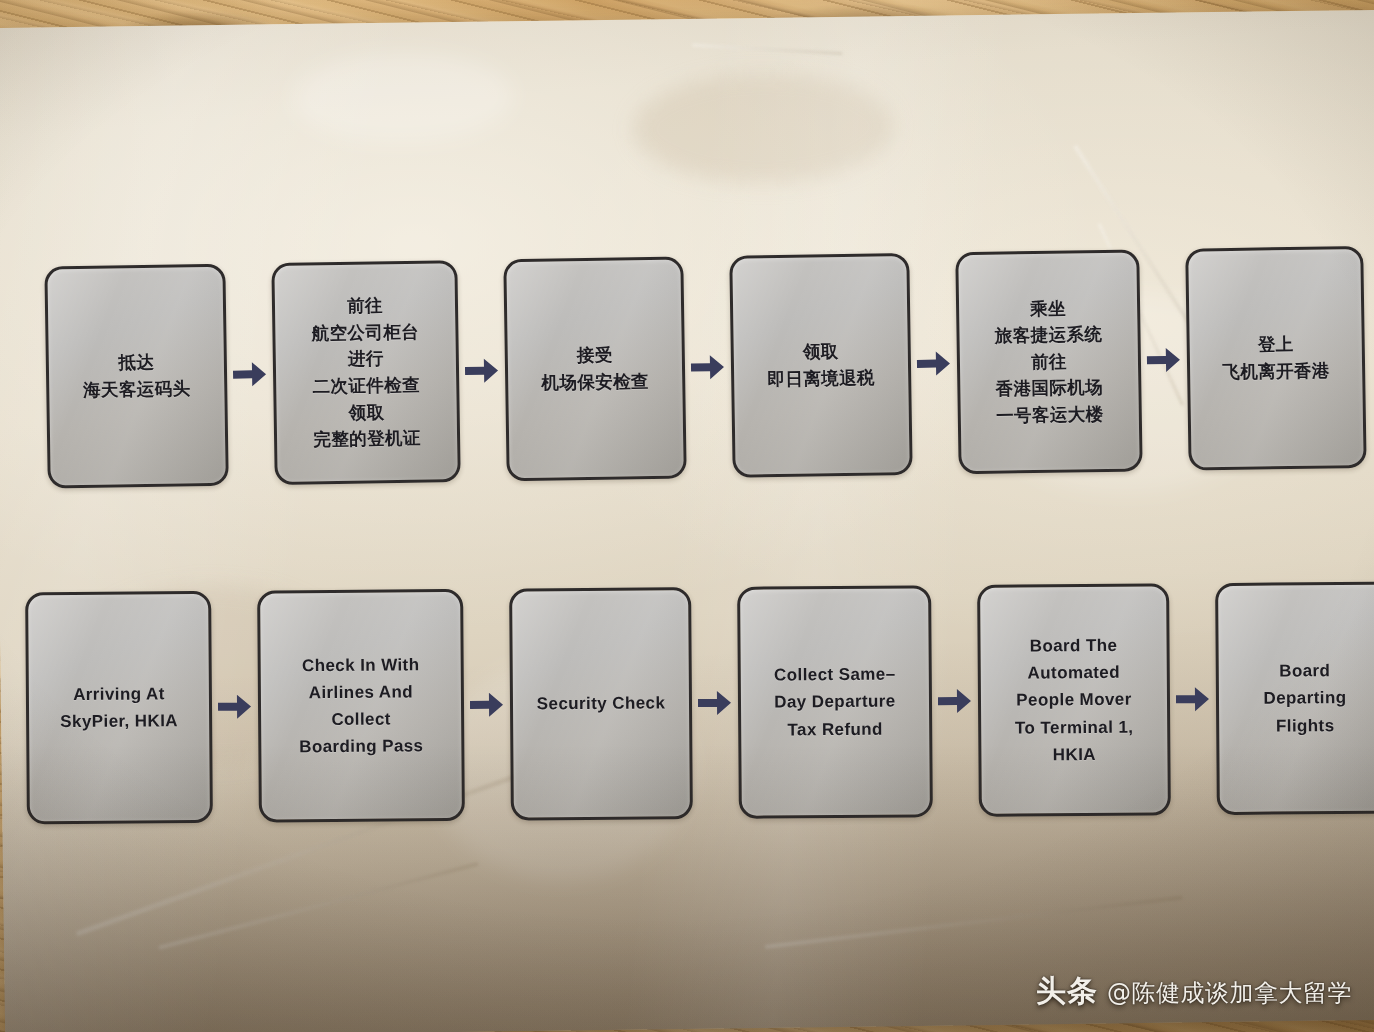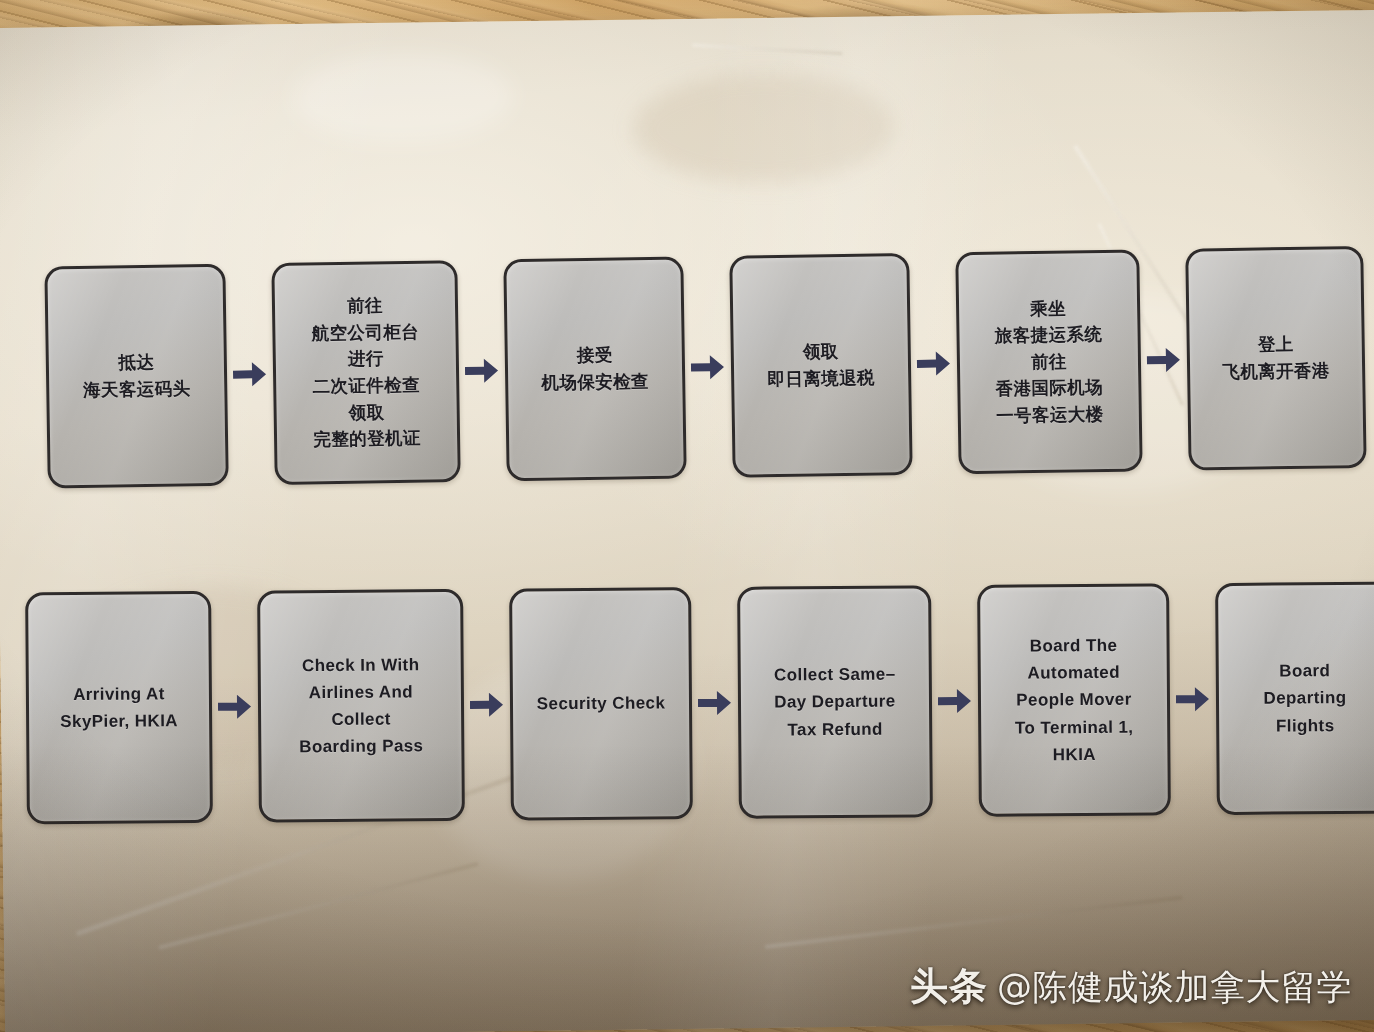--- a/index.html
+++ b/index.html
@@ -118,22 +118,22 @@
 
   
   #watermark{
     position:absolute;right:22px;bottom:20px;
     display:flex;align-items:baseline;gap:9px;
     color:#f2efe9;
     font-family:"DejaVu Sans","Liberation Sans",sans-serif;
     text-shadow:0 2px 5px rgba(20,12,4,.75), 0 0 2px rgba(0,0,0,.6);
     z-index:40;
   }
-  #watermark .brand{font-size:38px;font-weight:800;letter-spacing:1px;}
-  #watermark .handle{font-size:35px;font-weight:500;letter-spacing:.5px;}
+  #watermark .brand{font-size:30px;font-weight:800;letter-spacing:1px;}
+  #watermark .handle{font-size:24px;font-weight:500;letter-spacing:.5px;}
 
   .vignette{
     position:absolute;inset:0;pointer-events:none;z-index:35;
     background:
       radial-gradient(ellipse 95% 85% at 48% 42%, rgba(0,0,0,0) 55%, rgba(35,22,6,.26) 100%),
       linear-gradient(180deg, rgba(0,0,0,0) 72%, rgba(30,18,4,.22) 100%);
   }
 </style>
 </head>
 <body>

